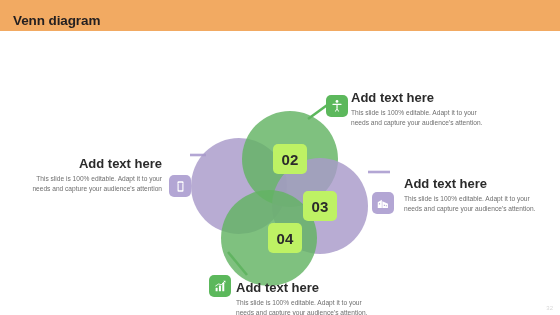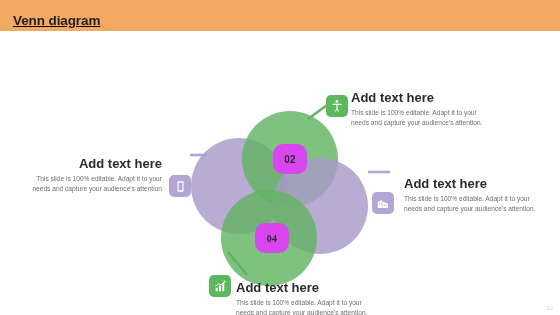--- a/index.html
+++ b/index.html
@@ -19,21 +19,20 @@
   #slide-header {
     position: absolute;
     left: 0; top: 0;
     width: 560px;
     height: 41px;
     background: #f2aa62;
     display: flex;
     align-items: center;
     box-sizing: border-box;
     padding-left: 13px;
-    text-decoration: underline;
   }
   #slide-title {
     font-size: 13.5px;
     font-weight: bold;
     color: #231f20;
     letter-spacing: -0.1px;
     line-height: 1;
   }
 
   
@@ -47,36 +46,36 @@
   #venn-svg {
     position: absolute;
     left: 0; top: 0;
     width: 560px;
     height: 284px;
   }
 
   
   .circle-label {
     position: absolute;
-    background: #d946ef;
-    border-radius: 10px;
+    background: #bef264;
+    border-radius: 5px;
     width: 34px;
     height: 30px;
     display: flex;
     align-items: center;
     justify-content: center;
-    font-size: 10px;
+    font-size: 15px;
     font-weight: bold;
     color: #2b2b2b;
     letter-spacing: 0.2px;
   }
   #label-01 { left: 222px; top: 140px; }
   #label-02 { left: 273px; top: 113px; }
   #label-03 { left: 303px; top: 160px; }
-  #label-04 { left: 255px; top: 192px; font-family: Liberation Serif, serif; }
+  #label-04 { left: 268px; top: 192px; }
 
   
   .icon-tile {
     position: absolute;
     width: 22px;
     height: 22px;
     border-radius: 5px;
     display: flex;
     align-items: center;
     justify-content: center;
@@ -141,20 +140,21 @@
 
     <g>
       <circle class="venn-circle" cx="239" cy="155" r="48" fill="#a89ac9" fill-opacity="0.82"></circle>
       <circle class="venn-circle" cx="290" cy="128" r="48" fill="#63b363" fill-opacity="0.82"></circle>
       <circle class="venn-circle" cx="320" cy="175" r="48" fill="#a89ac9" fill-opacity="0.82"></circle>
       <circle class="venn-circle" cx="269" cy="207" r="48" fill="#63b363" fill-opacity="0.82"></circle>
     </g>
   </svg>
 
   <div class="circle-label" id="label-02">02</div>
+  <div class="circle-label" id="label-03">03</div>
   <div class="circle-label" id="label-04">04</div>
 
   <div class="icon-tile" id="icon-tile-1">
     <svg width="14" height="14" viewBox="0 0 24 24" fill="#ffffff">
       <circle cx="12" cy="4.2" r="2.4"></circle>
       <rect x="4" y="8" width="16" height="2.1" rx="1"></rect>
       <rect x="11" y="8" width="2.1" height="8.5" rx="1"></rect>
       <path d="M12 15.6 L8.2 21.4 L10 21.4 L12 18.2 L14 21.4 L15.8 21.4 Z"></path>
     </svg>
   </div>

